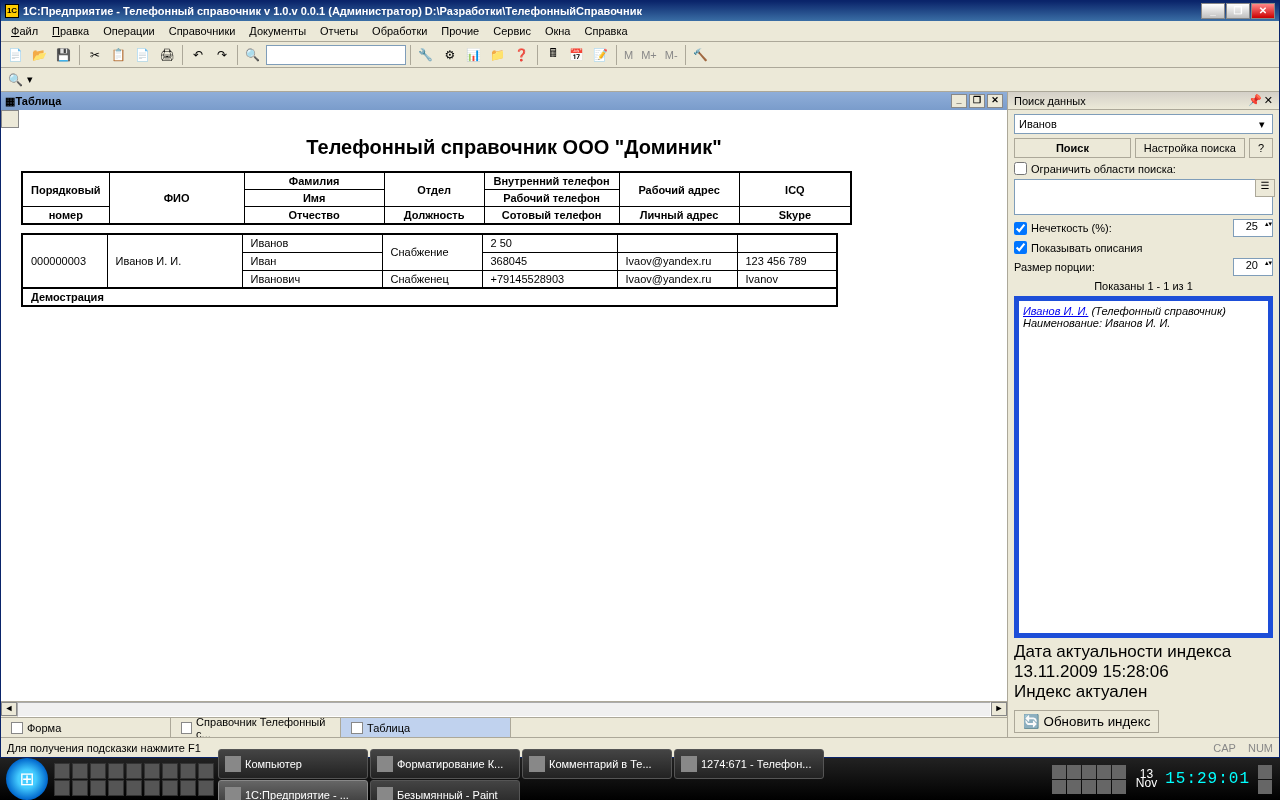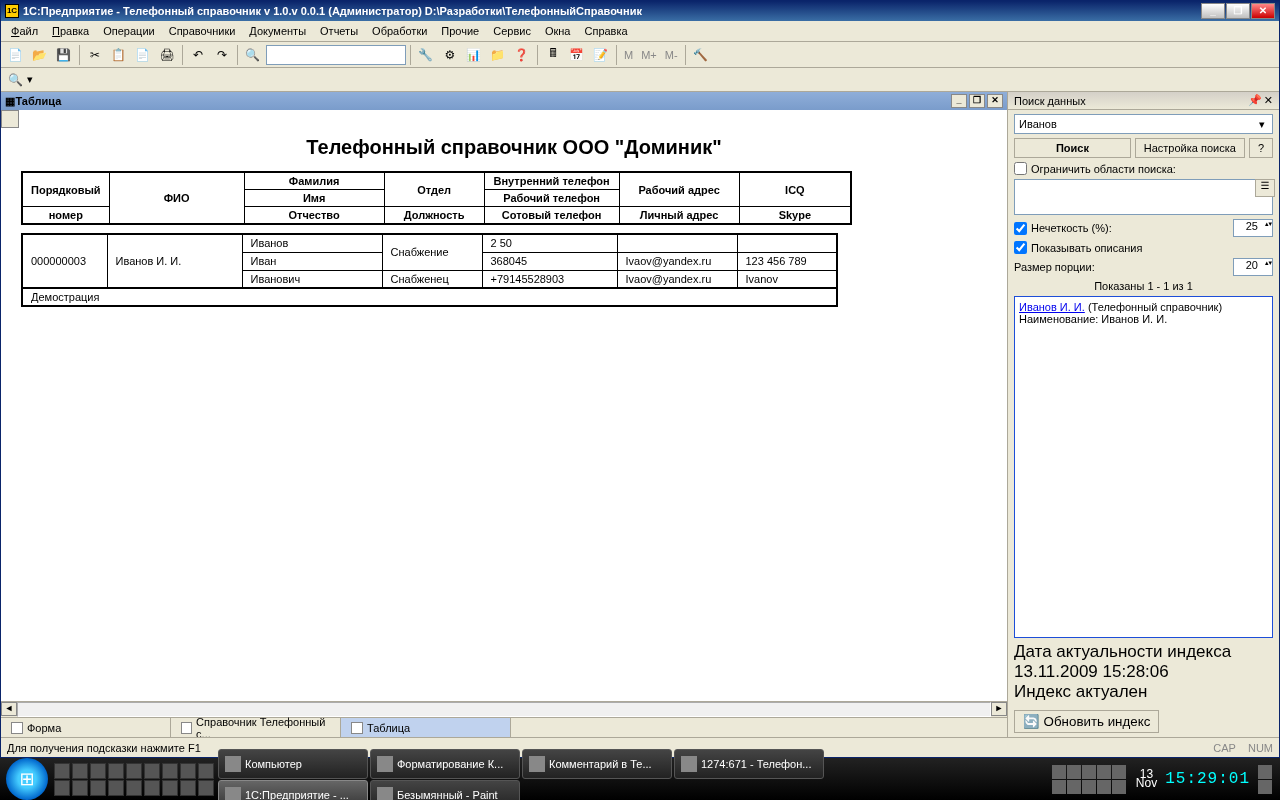--- a/index.html
+++ b/index.html
@@ -22,21 +22,21 @@
 .doc-titlebar { height: 18px; background: linear-gradient(#8faed9, #7a9ccb); display: flex; align-items: center; padding: 0 4px; font-weight: bold; color: #000; }
 .doc-title-btns { margin-left: auto; display: flex; gap: 2px; }
 .doc-btn { width: 16px; height: 14px; background: #ece9d8; border: 1px solid #888; font-size: 9px; text-align: center; cursor: pointer; }
 .doc-content { flex: 1; background: #fff; overflow: auto; padding: 0; position: relative; }
 .report-body { margin-left: 20px; padding: 0; }
 .report-title { font-size: 20px; font-weight: bold; text-align: center; padding: 8px 0; }
 .report-table { border-collapse: collapse; margin: 4px 0; }
 .report-table td { border: 1px solid #000; padding: 2px 8px; font-size: 11px; }
 .report-table .hdr { font-weight: bold; text-align: center; background: #fff; }
 .report-table .data-cell { height: 18px; }
-.doc-footer-label { font-size: 11px; padding: 2px; }
+.doc-footer-label { font-size: 11px; padding: 2px; font-weight: bold; }
 .scroll-h { height: 16px; background: #ece9d8; border-top: 1px solid #aca899; display: flex; }
 .scroll-track { flex: 1; background: #f0f0f0; border: 1px inset #fff; }
 .scroll-btn { width: 16px; height: 14px; background: #ece9d8; border: 1px solid #888; font-size: 9px; text-align: center; cursor: pointer; }
 .doc-tabs { height: 20px; background: #ece9d8; display: flex; border-top: 1px solid #aca899; }
 .doc-tab { padding: 2px 10px; border-right: 1px solid #aca899; display: flex; align-items: center; gap: 4px; cursor: pointer; }
 .doc-tab.active { background: #c0d2ee; }
 .tab-icon { width: 12px; height: 12px; background: #fff; border: 1px solid #888; font-size: 8px; }
 .search-panel { width: 272px; background: #ece9d8; border-left: 1px solid #aca899; display: flex; flex-direction: column; }
 .sp-title { height: 18px; background: linear-gradient(#d4d0c8, #ece9d8); display: flex; align-items: center; padding: 0 6px; font-weight: normal; border-bottom: 1px solid #aca899; }
 .sp-title-btns { margin-left: auto; display: flex; gap: 2px; }
@@ -45,21 +45,21 @@
 .sp-row { display: flex; align-items: center; gap: 4px; }
 .sp-btn { height: 20px; padding: 0 8px; background: #ece9d8; border: 1px solid #aca899; cursor: pointer; font-size: 11px; }
 .sp-btn.wide { flex: 1; text-align: center; font-weight: bold; }
 .sp-check { display: flex; align-items: center; gap: 4px; }
 .sp-textarea { width: 100%; height: 36px; border: 1px solid #7f9db9; background: #fff; }
 .sp-textarea-wrap { position: relative; }
 .sp-side-btn { position: absolute; right: -2px; top: 0; width: 20px; height: 18px; background: #ece9d8; border: 1px solid #aca899; font-size: 10px; text-align: center; cursor: pointer; }
 .sp-spin { width: 40px; height: 18px; border: 1px solid #7f9db9; text-align: right; padding: 0 14px 16px 2px; position: relative; background: #fff; }
 .sp-spin::after { content: "▴▾"; position: absolute; right: 0; top: 0; font-size: 7px; line-height: 8px; width: 12px; display: flex; flex-direction: column; }
 .sp-center { text-align: center; }
-.sp-results { flex: 1; background: #fff; border: 1px solid #1d4ed8; margin: 0 6px; padding: 4px; overflow: auto; }
+.sp-results { flex: 1; background: #fff; border: 5px solid #1d4ed8; margin: 0 6px; padding: 4px; overflow: auto; font-style: italic; }
 .sp-result-link { color: #0000ee; text-decoration: underline; cursor: pointer; }
 .sp-foot { padding: 4px 6px; font-size: 17px; }
 .sp-update-btn { margin: 4px 6px; padding: 3px 8px; background: #ece9d8; border: 1px solid #aca899; cursor: pointer; display: inline-flex; align-items: center; gap: 4px; width: fit-content; }
 .statusbar { height: 20px; background: #ece9d8; border-top: 1px solid #aca899; display: flex; align-items: center; padding: 0 6px; }
 .status-right { margin-left: auto; display: flex; gap: 12px; color: #888; }
 .taskbar { position: absolute; bottom: 0; left: 0; right: 0; height: 42px; background: linear-gradient(to bottom, #222, #000); display: flex; align-items: center; color: #fff; }
 .start-orb { width: 42px; height: 42px; border-radius: 50%; background: radial-gradient(circle, #4cf 30%, #06c 70%); margin: 0 6px; cursor: pointer; display: flex; align-items: center; justify-content: center; font-size: 18px; }
 .ql-row { display: flex; flex-direction: column; gap: 1px; margin-right: 4px; }
 .ql-icons { display: flex; gap: 2px; }
 .ql-icon { width: 16px; height: 16px; background: #555; border: 1px solid #333; cursor: pointer; }

